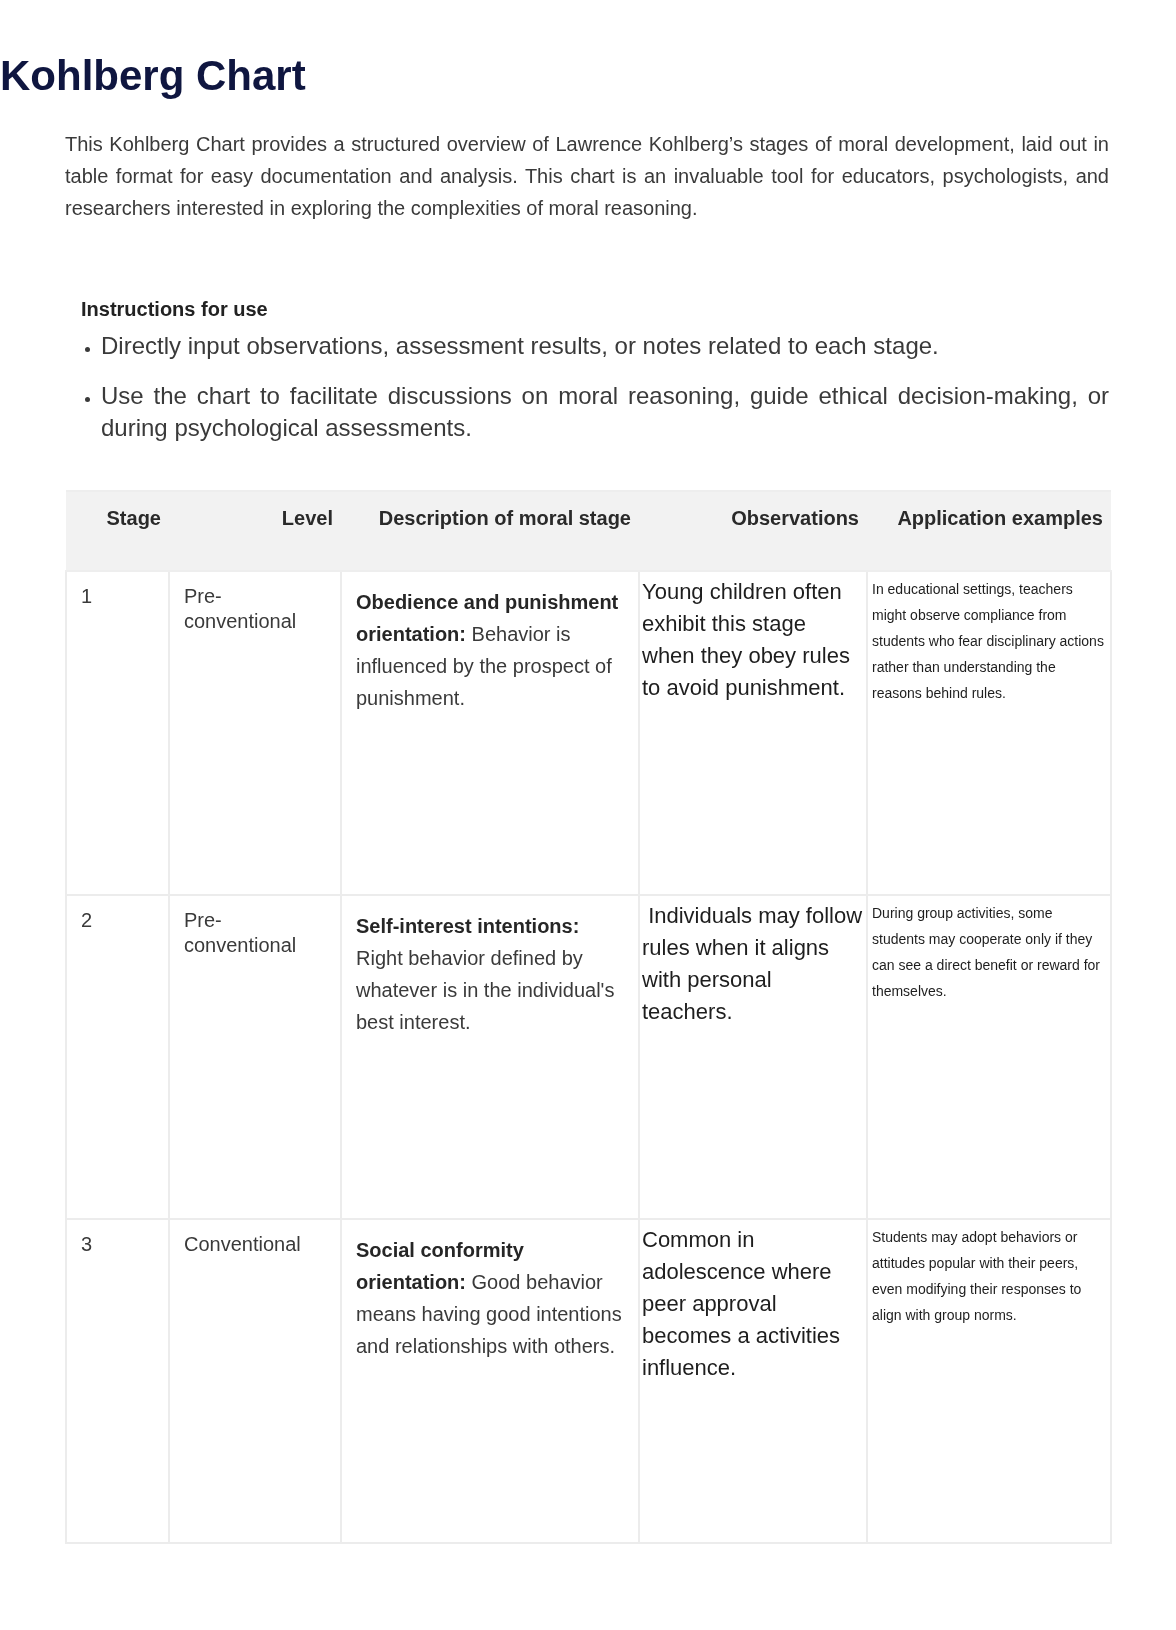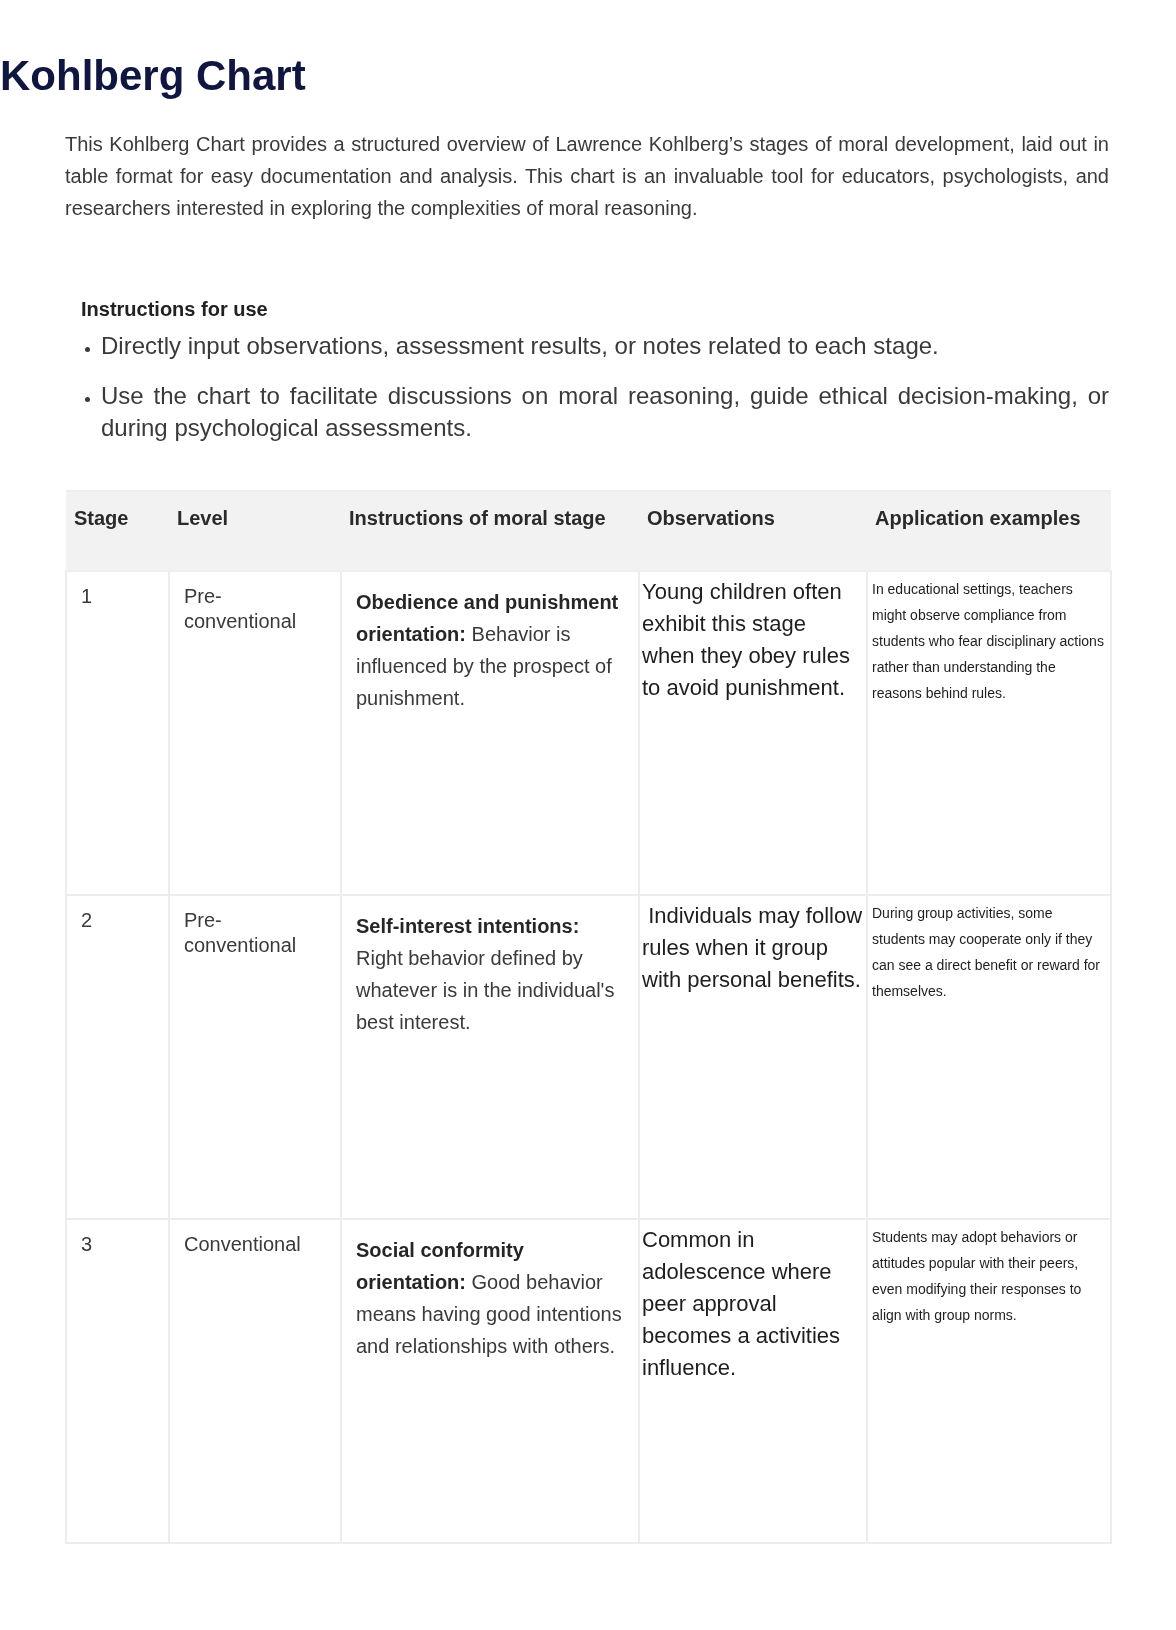--- a/index.html
+++ b/index.html
@@ -69,21 +69,21 @@
     width: 1045px;
     border-collapse: collapse;
     table-layout: fixed;
   }
   table.kohlberg th {
     background: #f2f2f2;
     font-weight: bold;
     font-size: 20px;
     color: #2a2a2a;
     line-height: 25px;
-    text-align: left;
+    text-align: right;
     vertical-align: top;
     padding: 14px 8px 12px 8px;
     height: 52px;
     border-top: 2px solid #eeeeee;
     border-bottom: 2px solid #eeeeee;
   }
   table.kohlberg td {
     vertical-align: top;
     border: 2px solid #ececec;
     height: 322px;
@@ -132,21 +132,21 @@
     <col style="width:103px">
     <col style="width:172px">
     <col style="width:298px">
     <col style="width:228px">
     <col style="width:244px">
   </colgroup>
   <thead>
     <tr>
       <th>Stage</th>
       <th>Level</th>
-      <th>Instructions of moral stage</th>
+      <th>Description of moral stage</th>
       <th>Observations</th>
       <th>Application examples</th>
     </tr>
   </thead>
   <tbody>
     <tr>
       <td>
           <div class="cell-pad">1</div>
         </td>
       <td>
@@ -172,21 +172,21 @@
       <td>
           <div class="cell-pad">Pre-conventional</div>
         </td>
       <td>
         <div class="desc-pad">
           <span class="desc-bold">Self-interest intentions:</span>
           <span>Right behavior defined by whatever is in the individual's best interest.</span>
         </div>
       </td>
       <td>
-          <div class="obs-pad" style="white-space:pre-wrap"> Individuals may follow rules when it group with personal benefits.</div>
+          <div class="obs-pad" style="white-space:pre-wrap"> Individuals may follow rules when it aligns with personal teachers.</div>
         </td>
       <td>
           <div class="app-pad">During group activities, some students may cooperate only if they can see a direct benefit or reward for themselves.</div>
         </td>
     </tr>
     <tr>
       <td>
           <div class="cell-pad">3</div>
         </td>
       <td>

